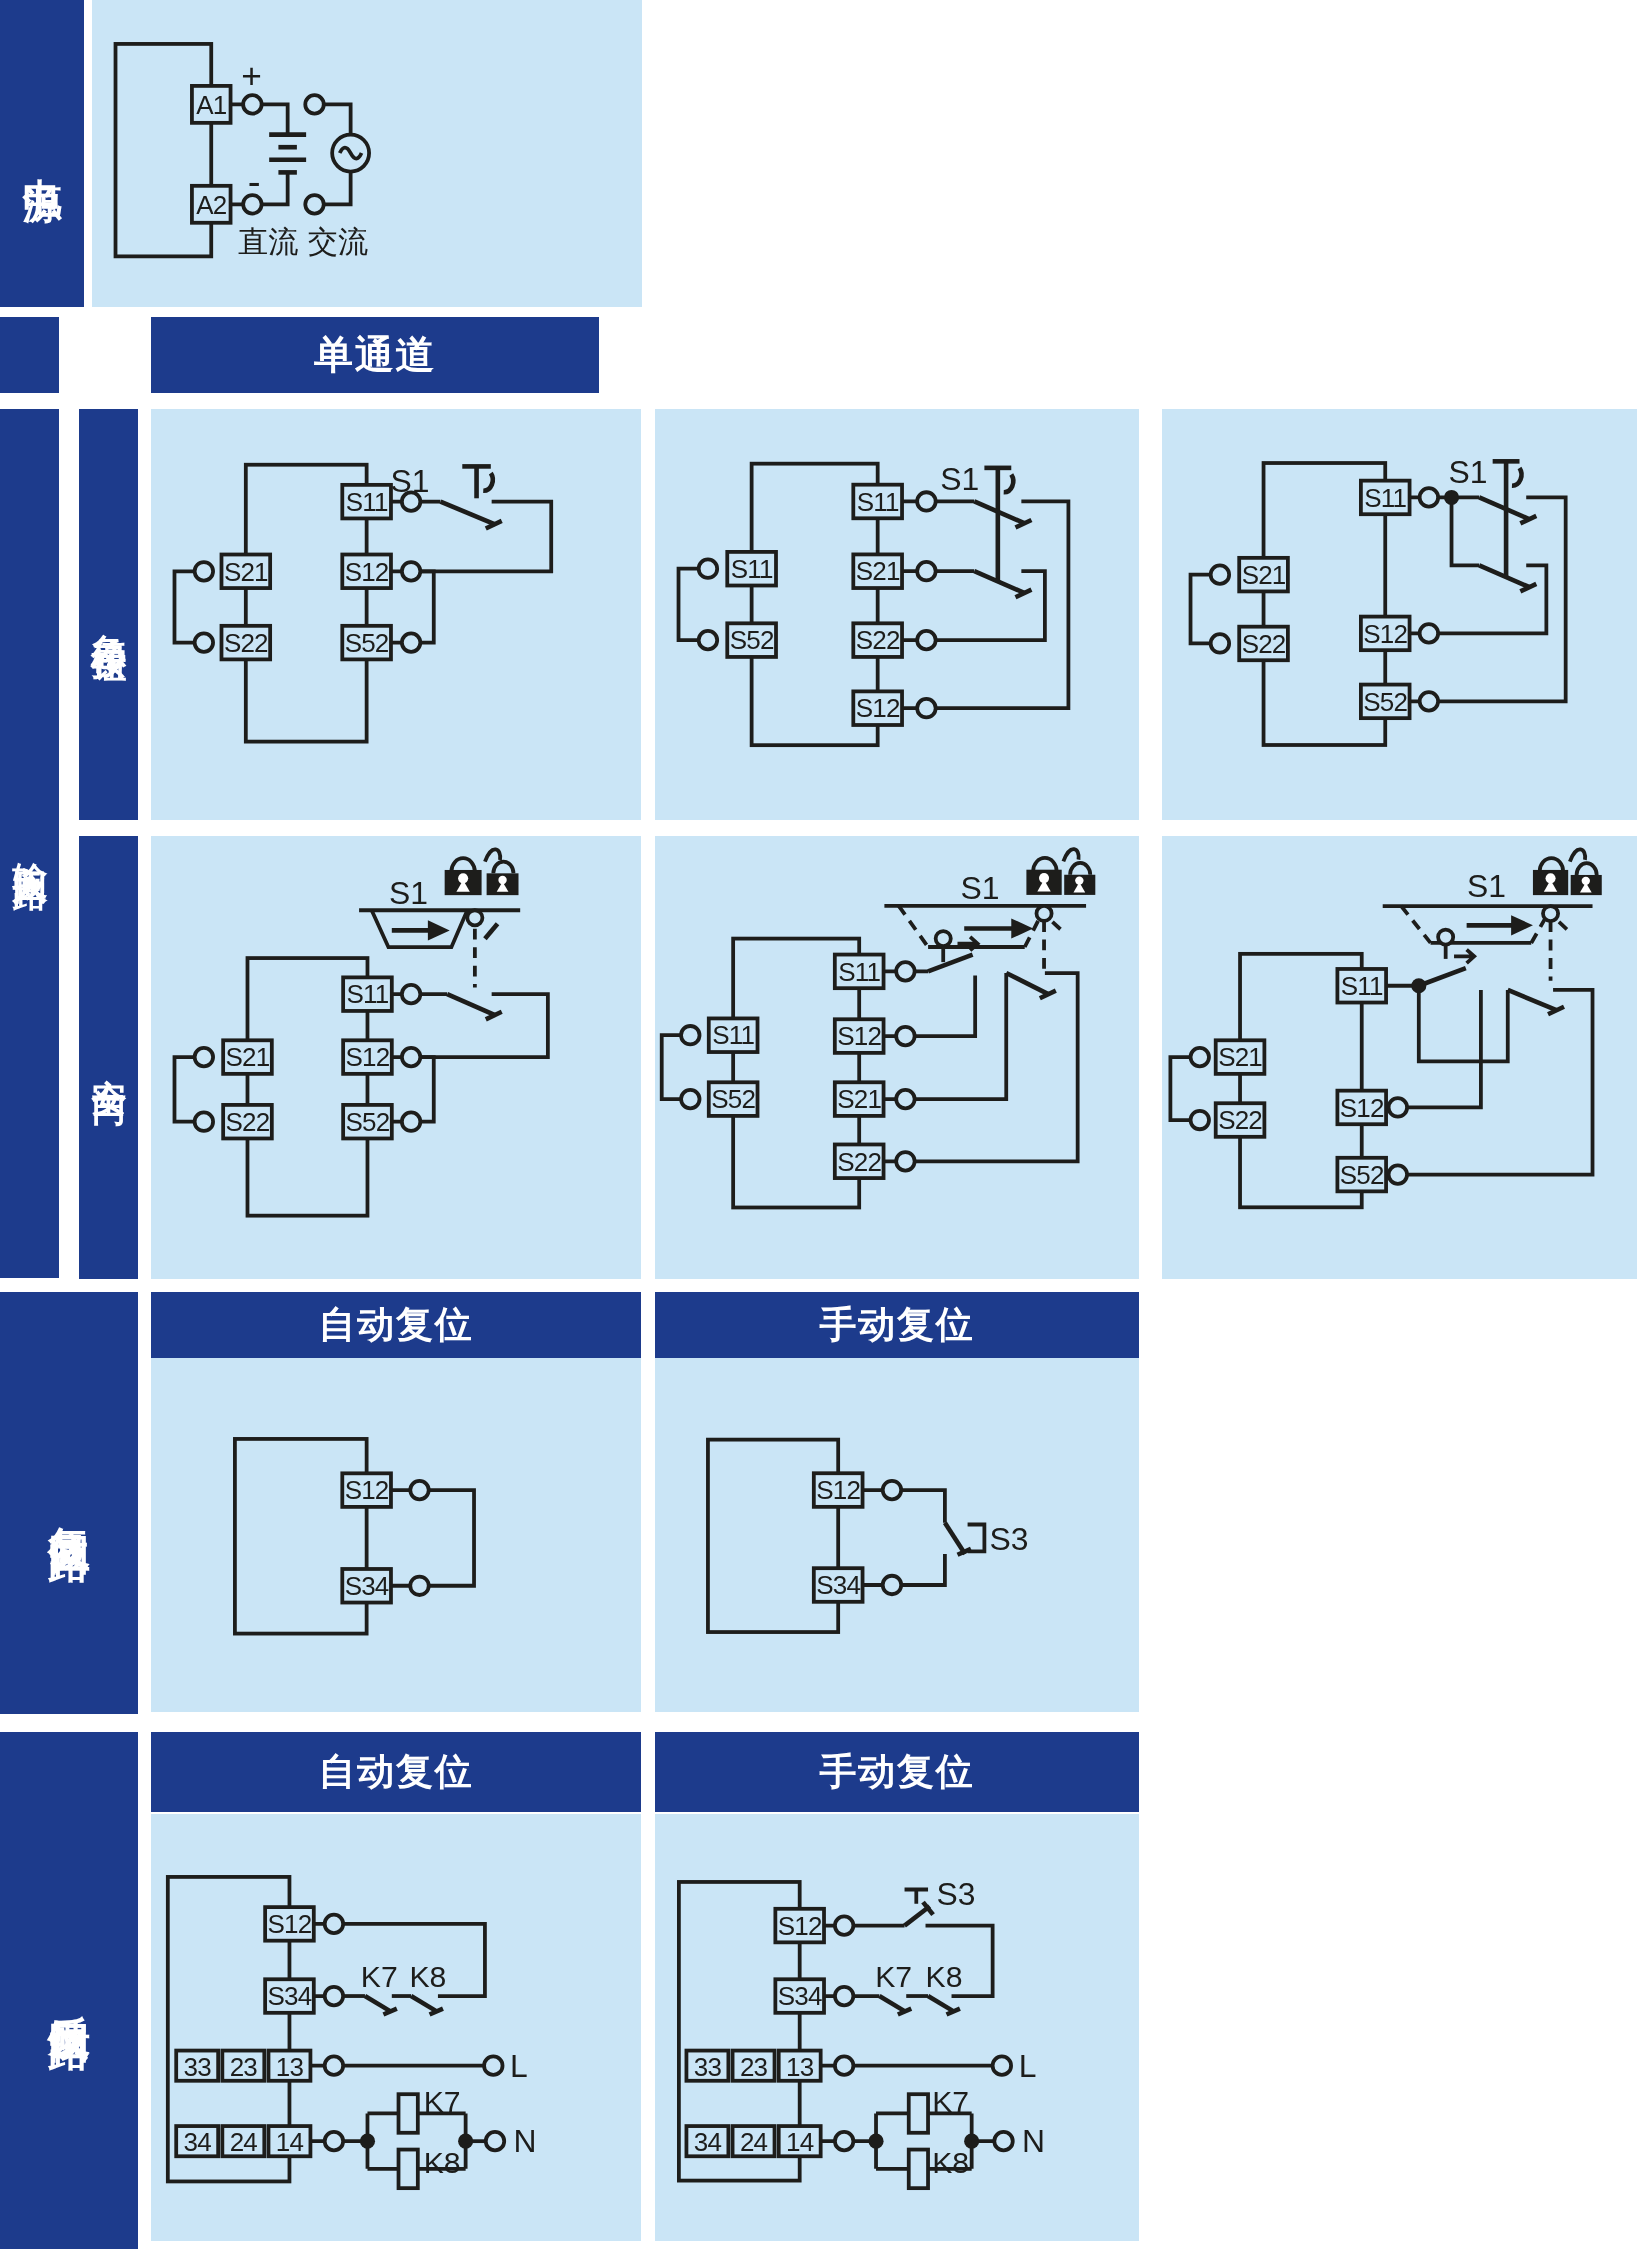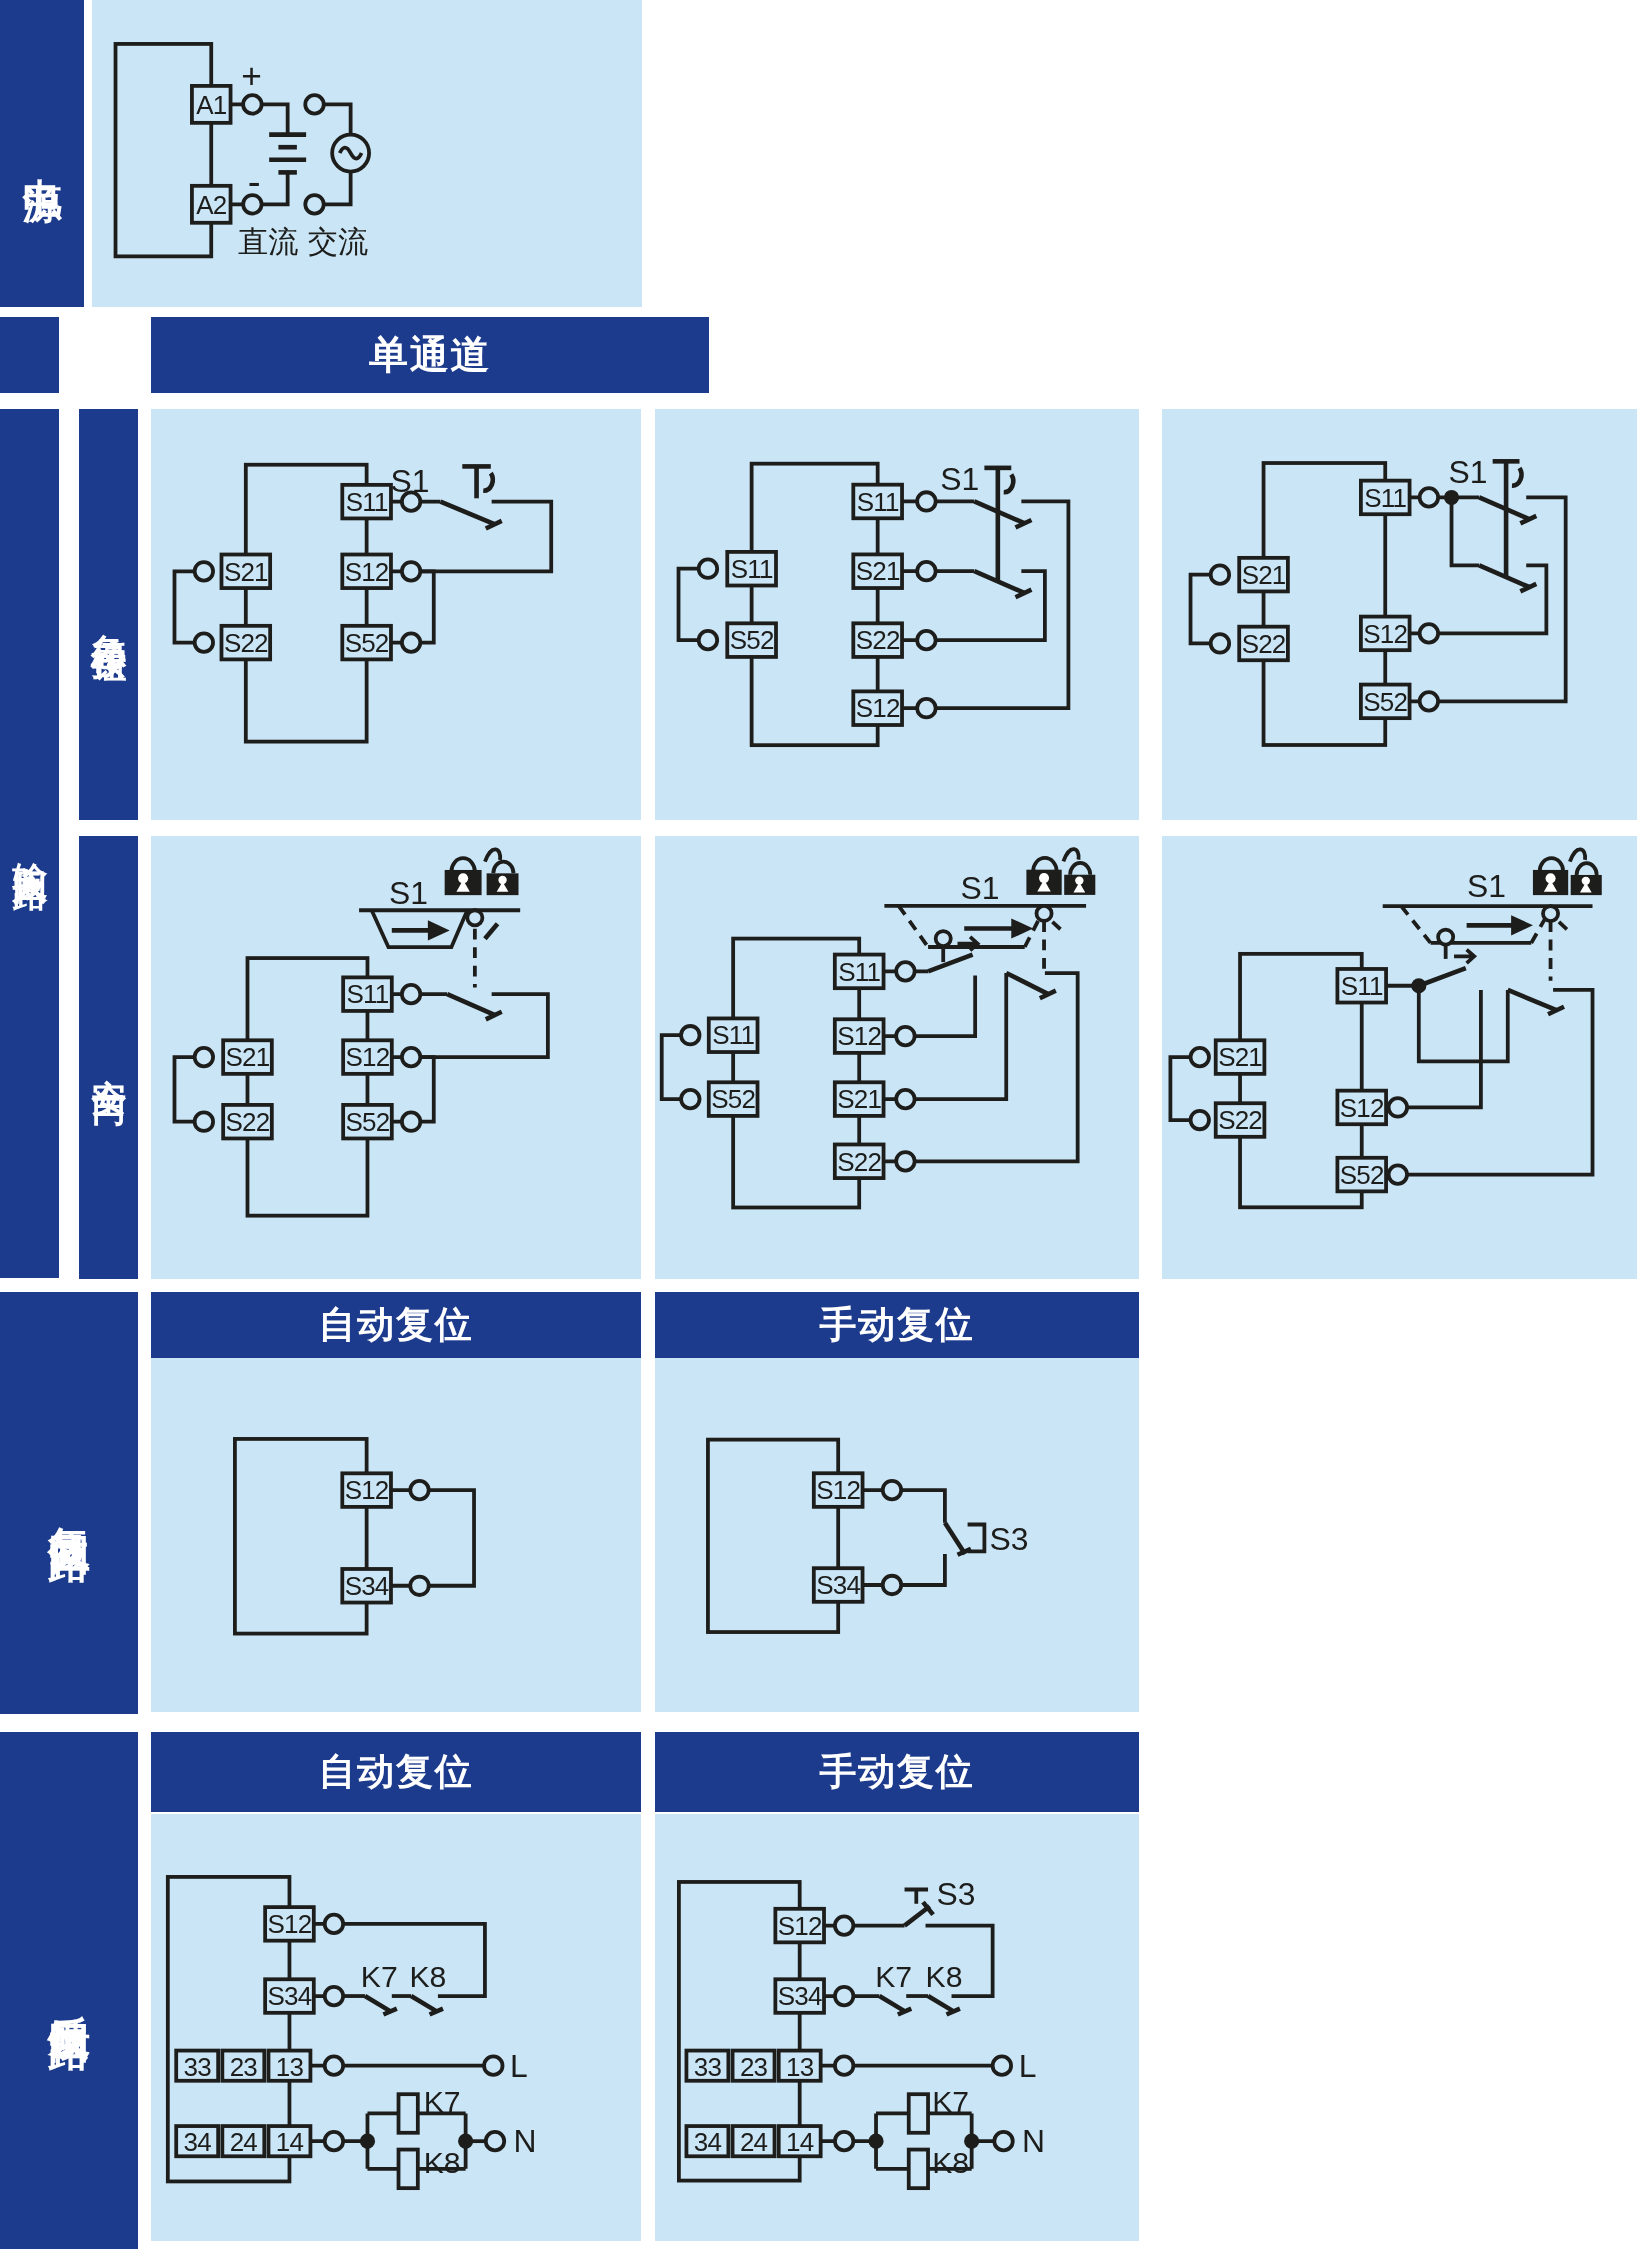--- a/index.html
+++ b/index.html
@@ -68,21 +68,21 @@
         <path class="w" d="M295,182 q6,-13 13,0 q7,13 13,0"></path>
         <circle class="node" cx="265" cy="124" r="11"></circle>
         <circle class="node" cx="265" cy="243" r="11"></circle>
       </g>
       <text class="clabel" x="210" y="300">直流</text>
       <text class="clabel" x="293" y="300">交流</text>
     </svg>
   </div>
 
   <div class="cell navy" style="left:0;top:317px;width:59px;height:76px;"></div>
-  <div class="cell navy hdr" style="left:151px;top:317px;width:558px;height:76px;">
+  <div class="cell navy hdr" style="left:151px;top:317px;width:448px;height:76px;">
     <span>单通道</span>
     </div>
 
   <div class="cell navy vtext" style="left:0;top:409px;width:59px;height:869px;font-size:35px;letter-spacing:5px;">
       <span>输入回路</span>
     </div>
   <div class="cell navy vtext" style="left:79px;top:409px;width:59px;height:411px;font-size:35px;letter-spacing:5px;">
       <span>急停按钮</span>
     </div>
   <div class="cell navy vtext" style="left:79px;top:836px;width:59px;height:443px;font-size:35px;letter-spacing:5px;">

